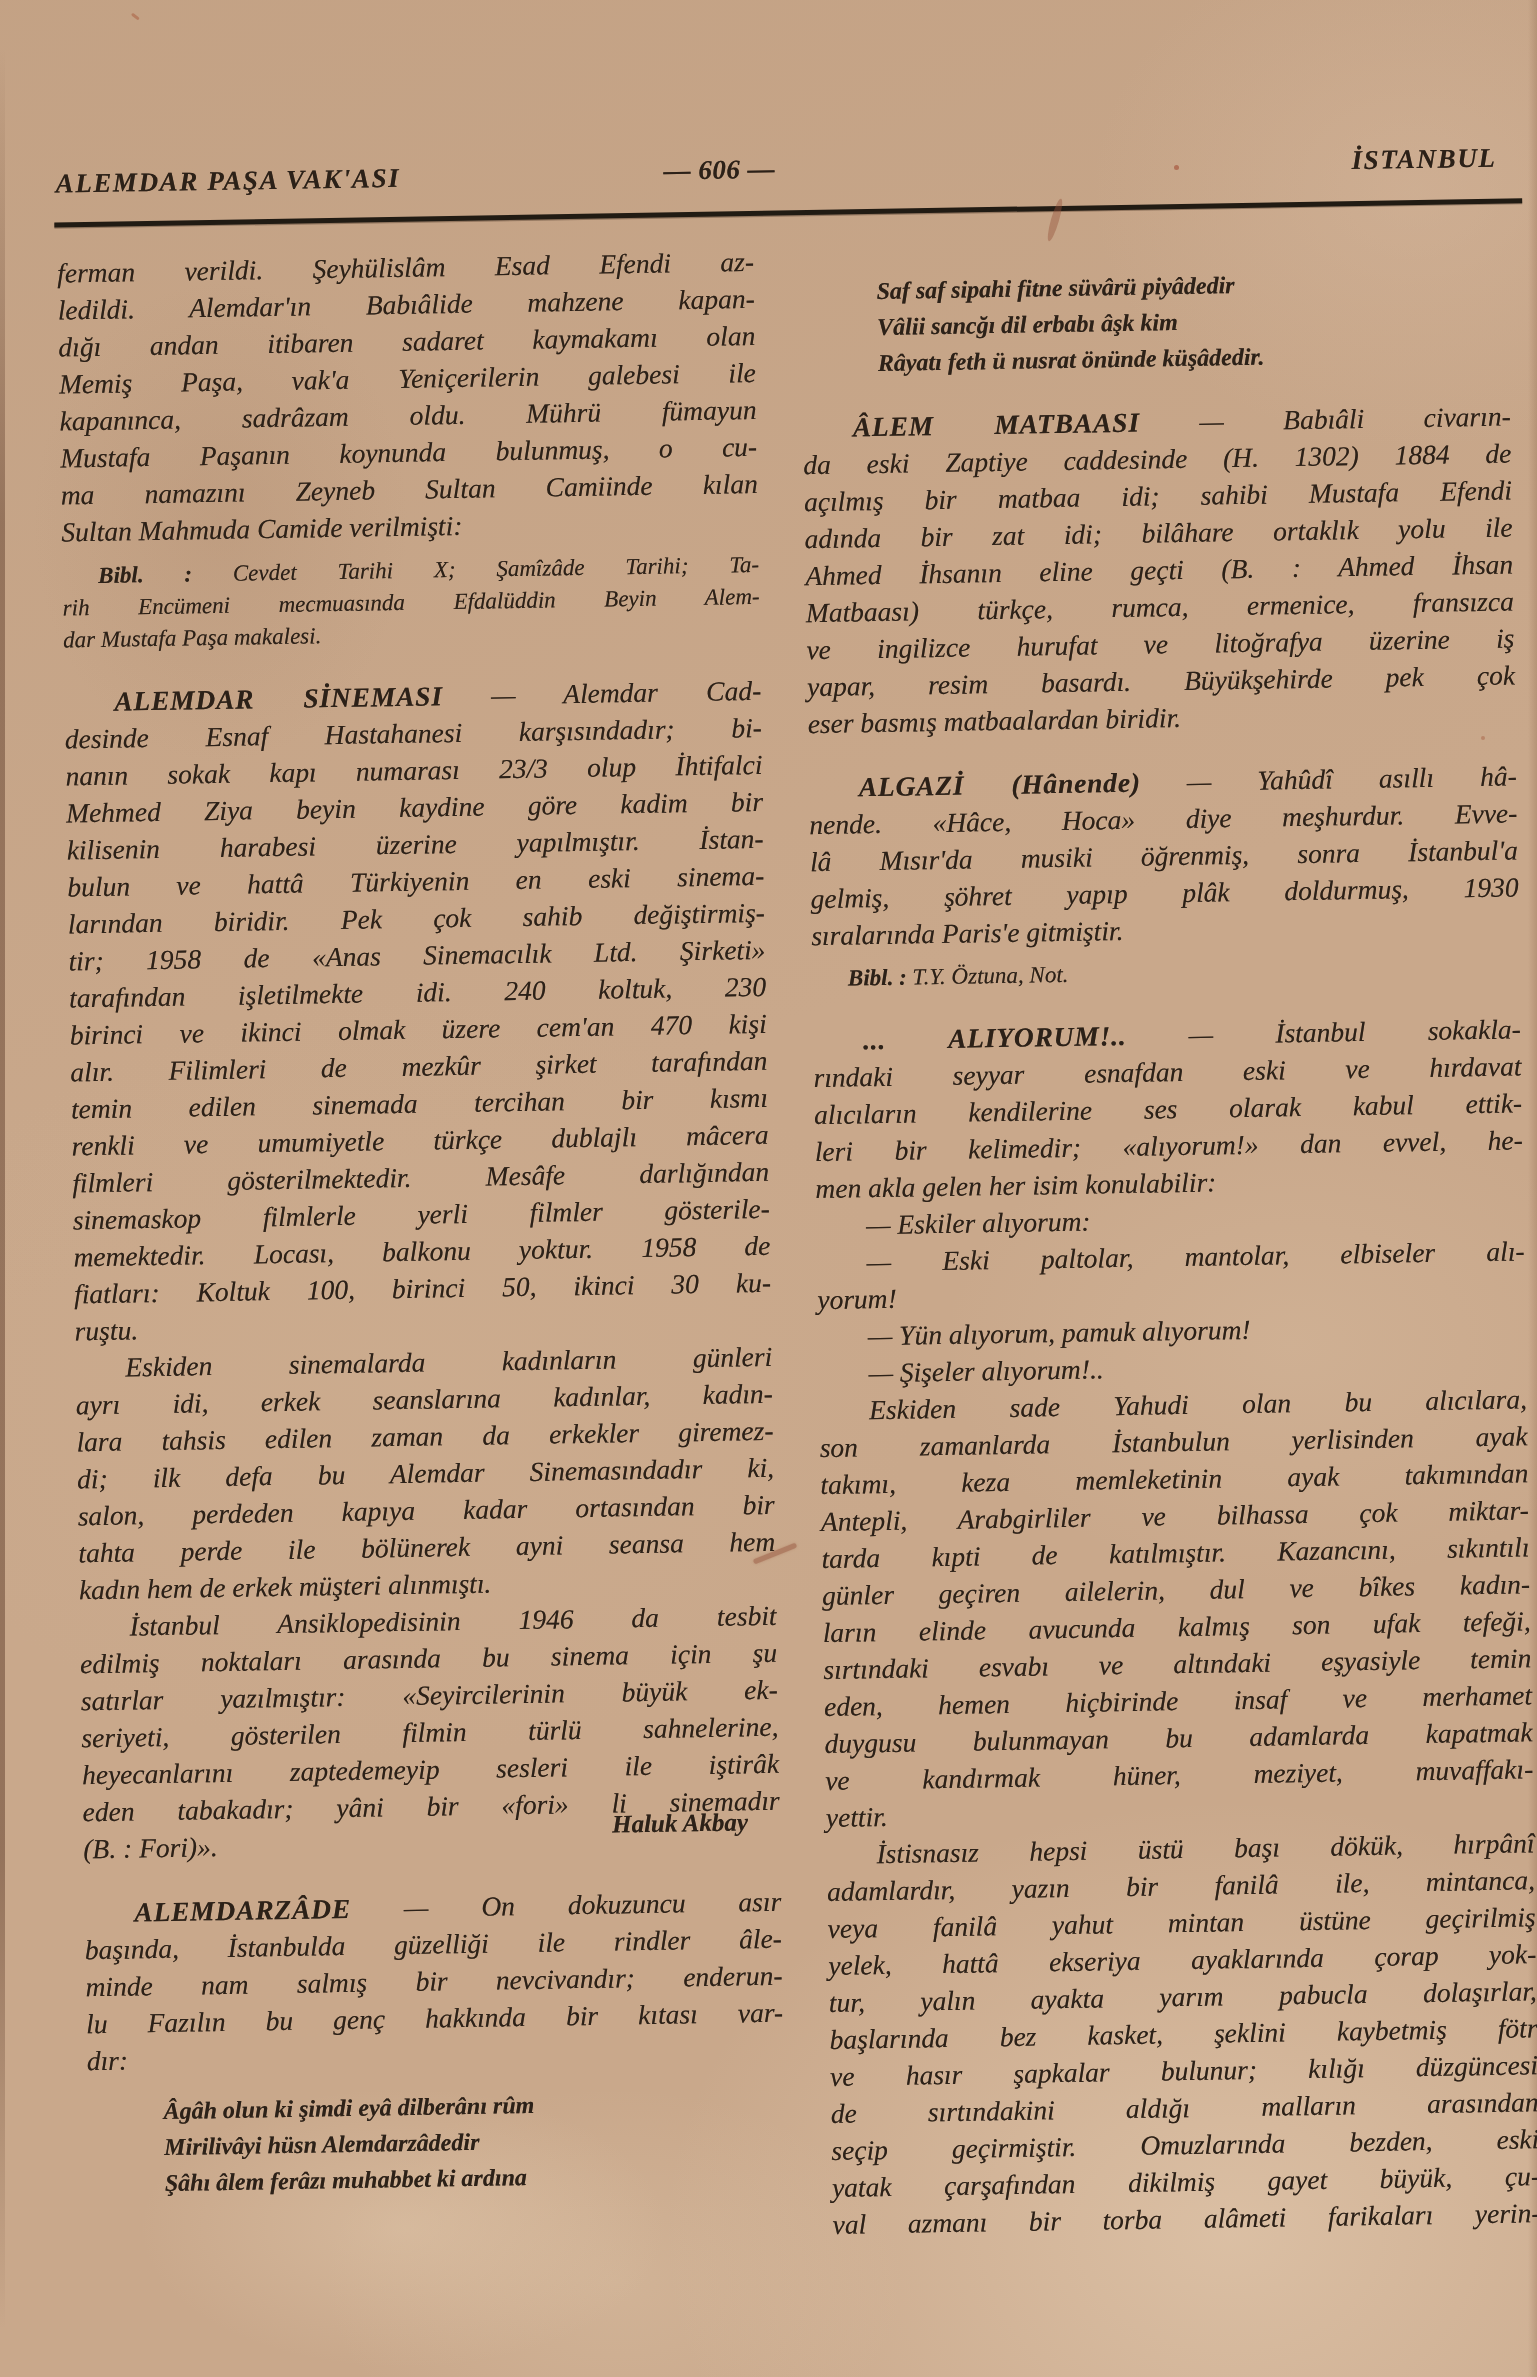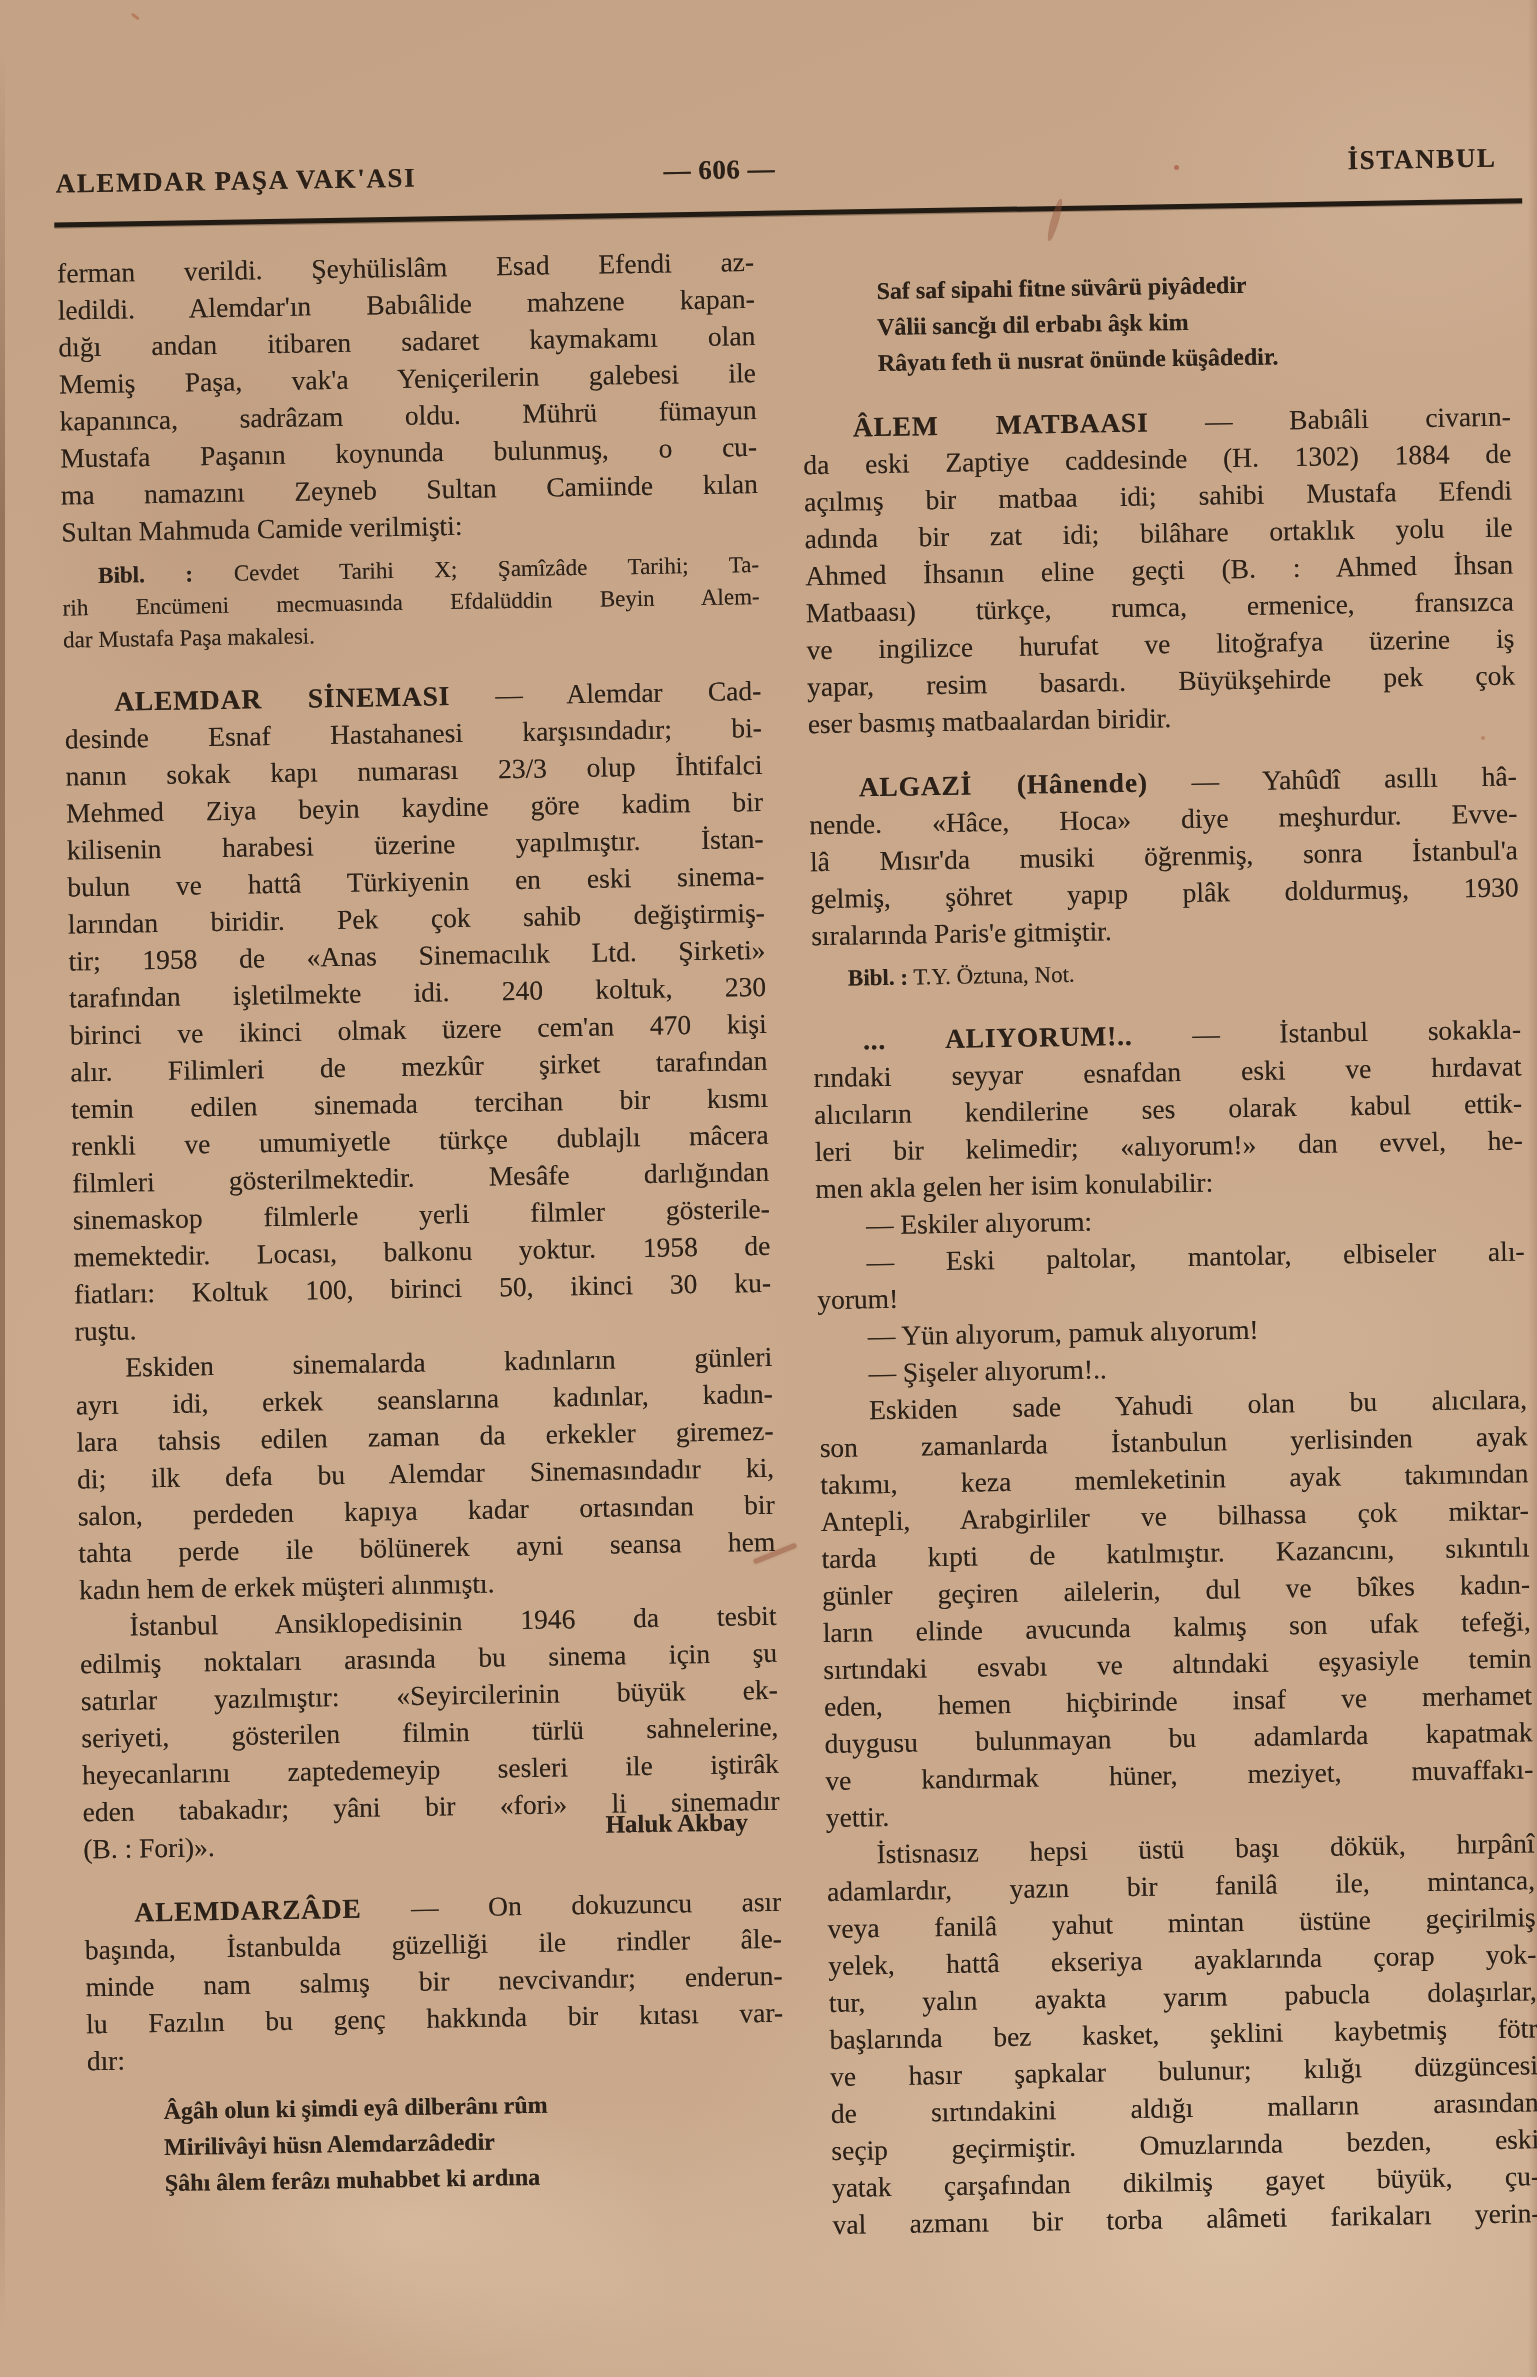--- a/index.html
+++ b/index.html
@@ -12,20 +12,21 @@
   .page{
     position:relative;width:1537px;height:2377px;overflow:hidden;
     background-color:#c9a88b;
     background-image:
       radial-gradient(915px 700px at 80% 94%, rgba(236,214,188,.50), transparent 62%),
       radial-gradient(807px 592px at 26% 58%, rgba(207,176,146,.38), transparent 65%),
       radial-gradient(538px 431px at 92% 8%, rgba(216,186,160,.42), transparent 60%),
       radial-gradient(484px 323px at 40% 96%, rgba(224,200,172,.35), transparent 60%),
       linear-gradient(160deg, rgba(181,146,116,.28), rgba(181,146,116,0) 45%);
     color:#2c2118;
+    font-style:italic;
   }
   .edge-left{
     position:absolute;left:0;top:0;width:4.8px;height:100%;
     background:linear-gradient(180deg, rgba(90,56,38,0) 2%, rgba(90,56,38,.45) 22%, rgba(90,56,38,.48) 78%, rgba(90,56,38,0) 98%);
   }
   .edge-right{
     position:absolute;right:0;top:0;width:8.6px;height:100%;
     background:linear-gradient(270deg, rgba(138,100,72,.30), rgba(138,100,72,0));
   }
   .stain{position:absolute;border-radius:50%;pointer-events:none;}

